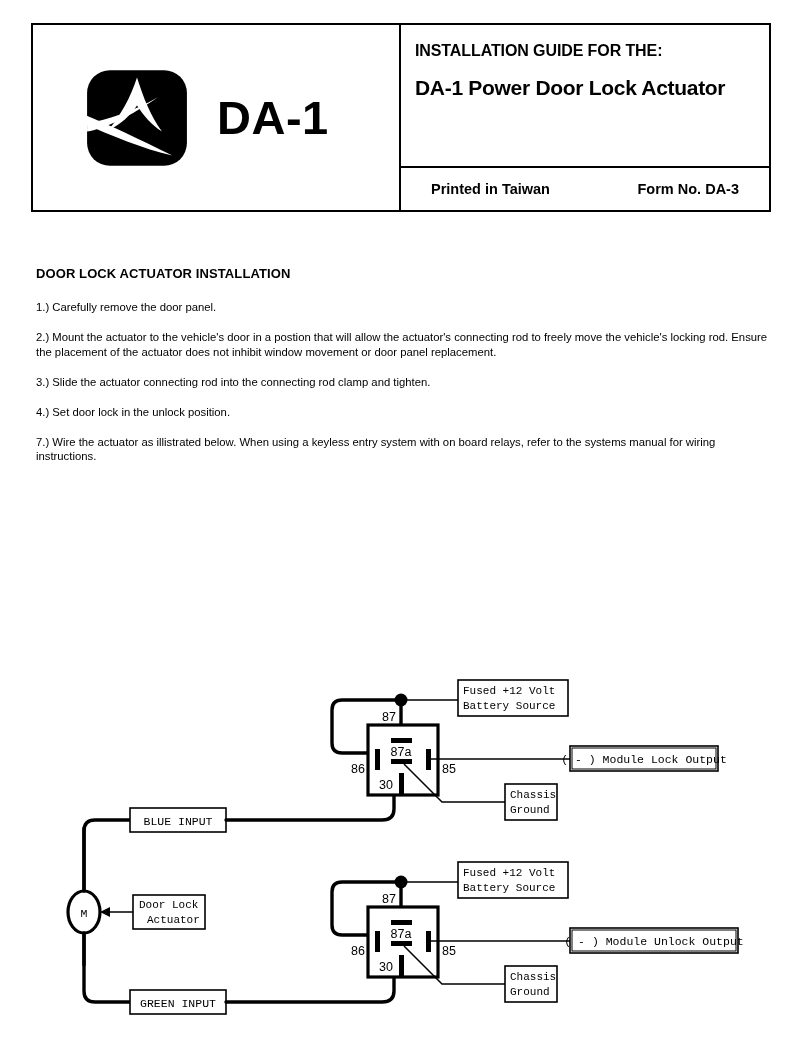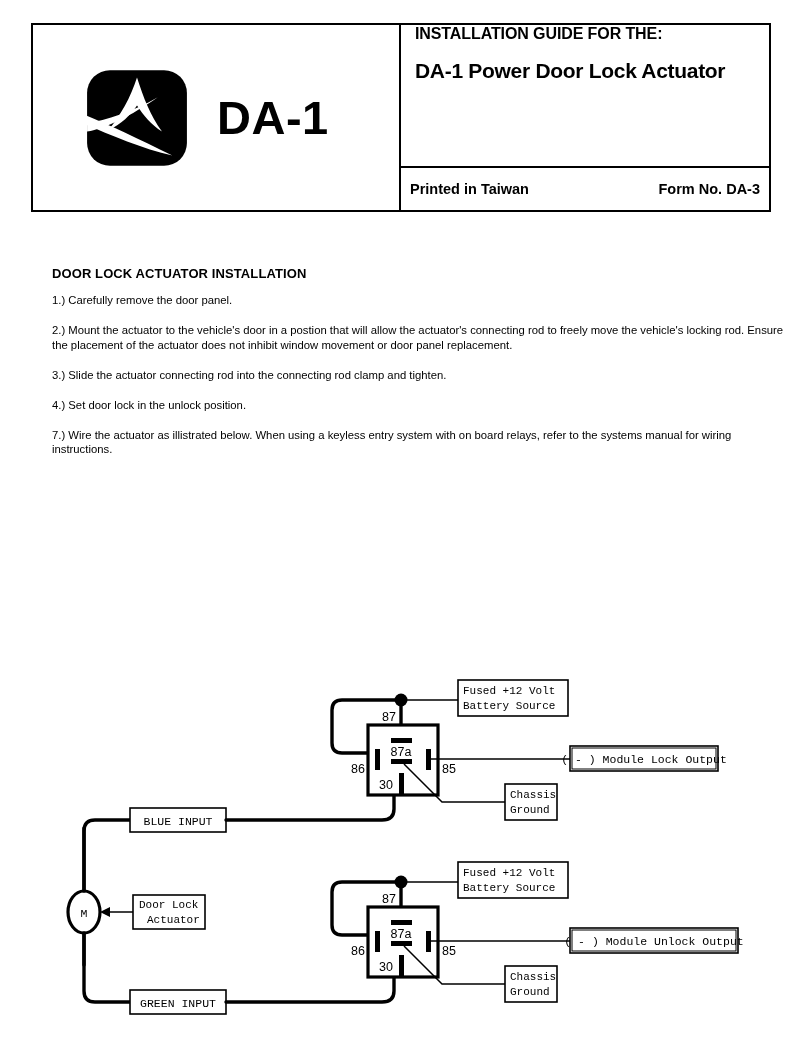--- a/index.html
+++ b/index.html
@@ -9,32 +9,32 @@
   
   .header{position:absolute;left:31px;top:23px;width:740px;height:189px;
           border:2px solid #000;box-sizing:border-box;display:flex;}
   .hdr-left{width:368px;border-right:2px solid #000;box-sizing:border-box;
             display:flex;align-items:center;}
   .logo-wrap{margin-left:52px;display:flex;align-items:center;}
   .logo{width:104px;height:104px;}
   .model{font-size:47px;font-weight:700;letter-spacing:.5px;margin-left:28px;
          font-family:"Liberation Sans",sans-serif;}
   .hdr-right{flex:1;display:flex;flex-direction:column;box-sizing:border-box;}
-  .hdr-top{flex:1;padding:0 0 0 14px;box-sizing:border-box;}
+  .hdr-top{flex:1;padding:17px 0 0 14px;box-sizing:border-box;}
   .guide-for{font-size:16px;font-weight:600;letter-spacing:-.1px;}
   .guide-title{font-size:21px;font-weight:600;margin-top:16px;letter-spacing:-.3px;}
   .hdr-bot{height:44px;border-top:2px solid #000;display:flex;align-items:center;
-           justify-content:space-between;padding:0 9px;box-sizing:border-box;}
+           justify-content:space-between;padding:0 30px;box-sizing:border-box;}
   .hdr-bot div{font-size:14.5px;font-weight:600;}
 
   
-  .body-copy{position:absolute;left:52px;top:266px;width:736px;}
+  .body-copy{position:absolute;left:36px;top:266px;width:736px;}
   .sec-title{font-size:13px;font-weight:bold;letter-spacing:.1px;}
   .step{font-size:11.3px;line-height:1.32;margin-top:15px;}
-  .step:first-of-type{margin-top:12px;}
+  .step:first-of-type{margin-top:19px;}
 
   
   .diagram{position:absolute;left:0;top:655px;width:802px;height:382px;}
   svg{display:block;}
   .dtext{font-family:"Liberation Mono",monospace;font-size:11.5px;fill:#000;}
   .dtext-sm{font-family:"Liberation Mono",monospace;font-size:11px;fill:#000;}
   .pin{font-family:"Liberation Sans",sans-serif;font-size:12.5px;fill:#000;}
   .wire{fill:none;stroke:#000;stroke-width:3.4;stroke-linecap:round;stroke-linejoin:round;}
   .thin{fill:none;stroke:#000;stroke-width:1.5;}
   .boxln{fill:#fff;stroke:#000;stroke-width:1.6;}

